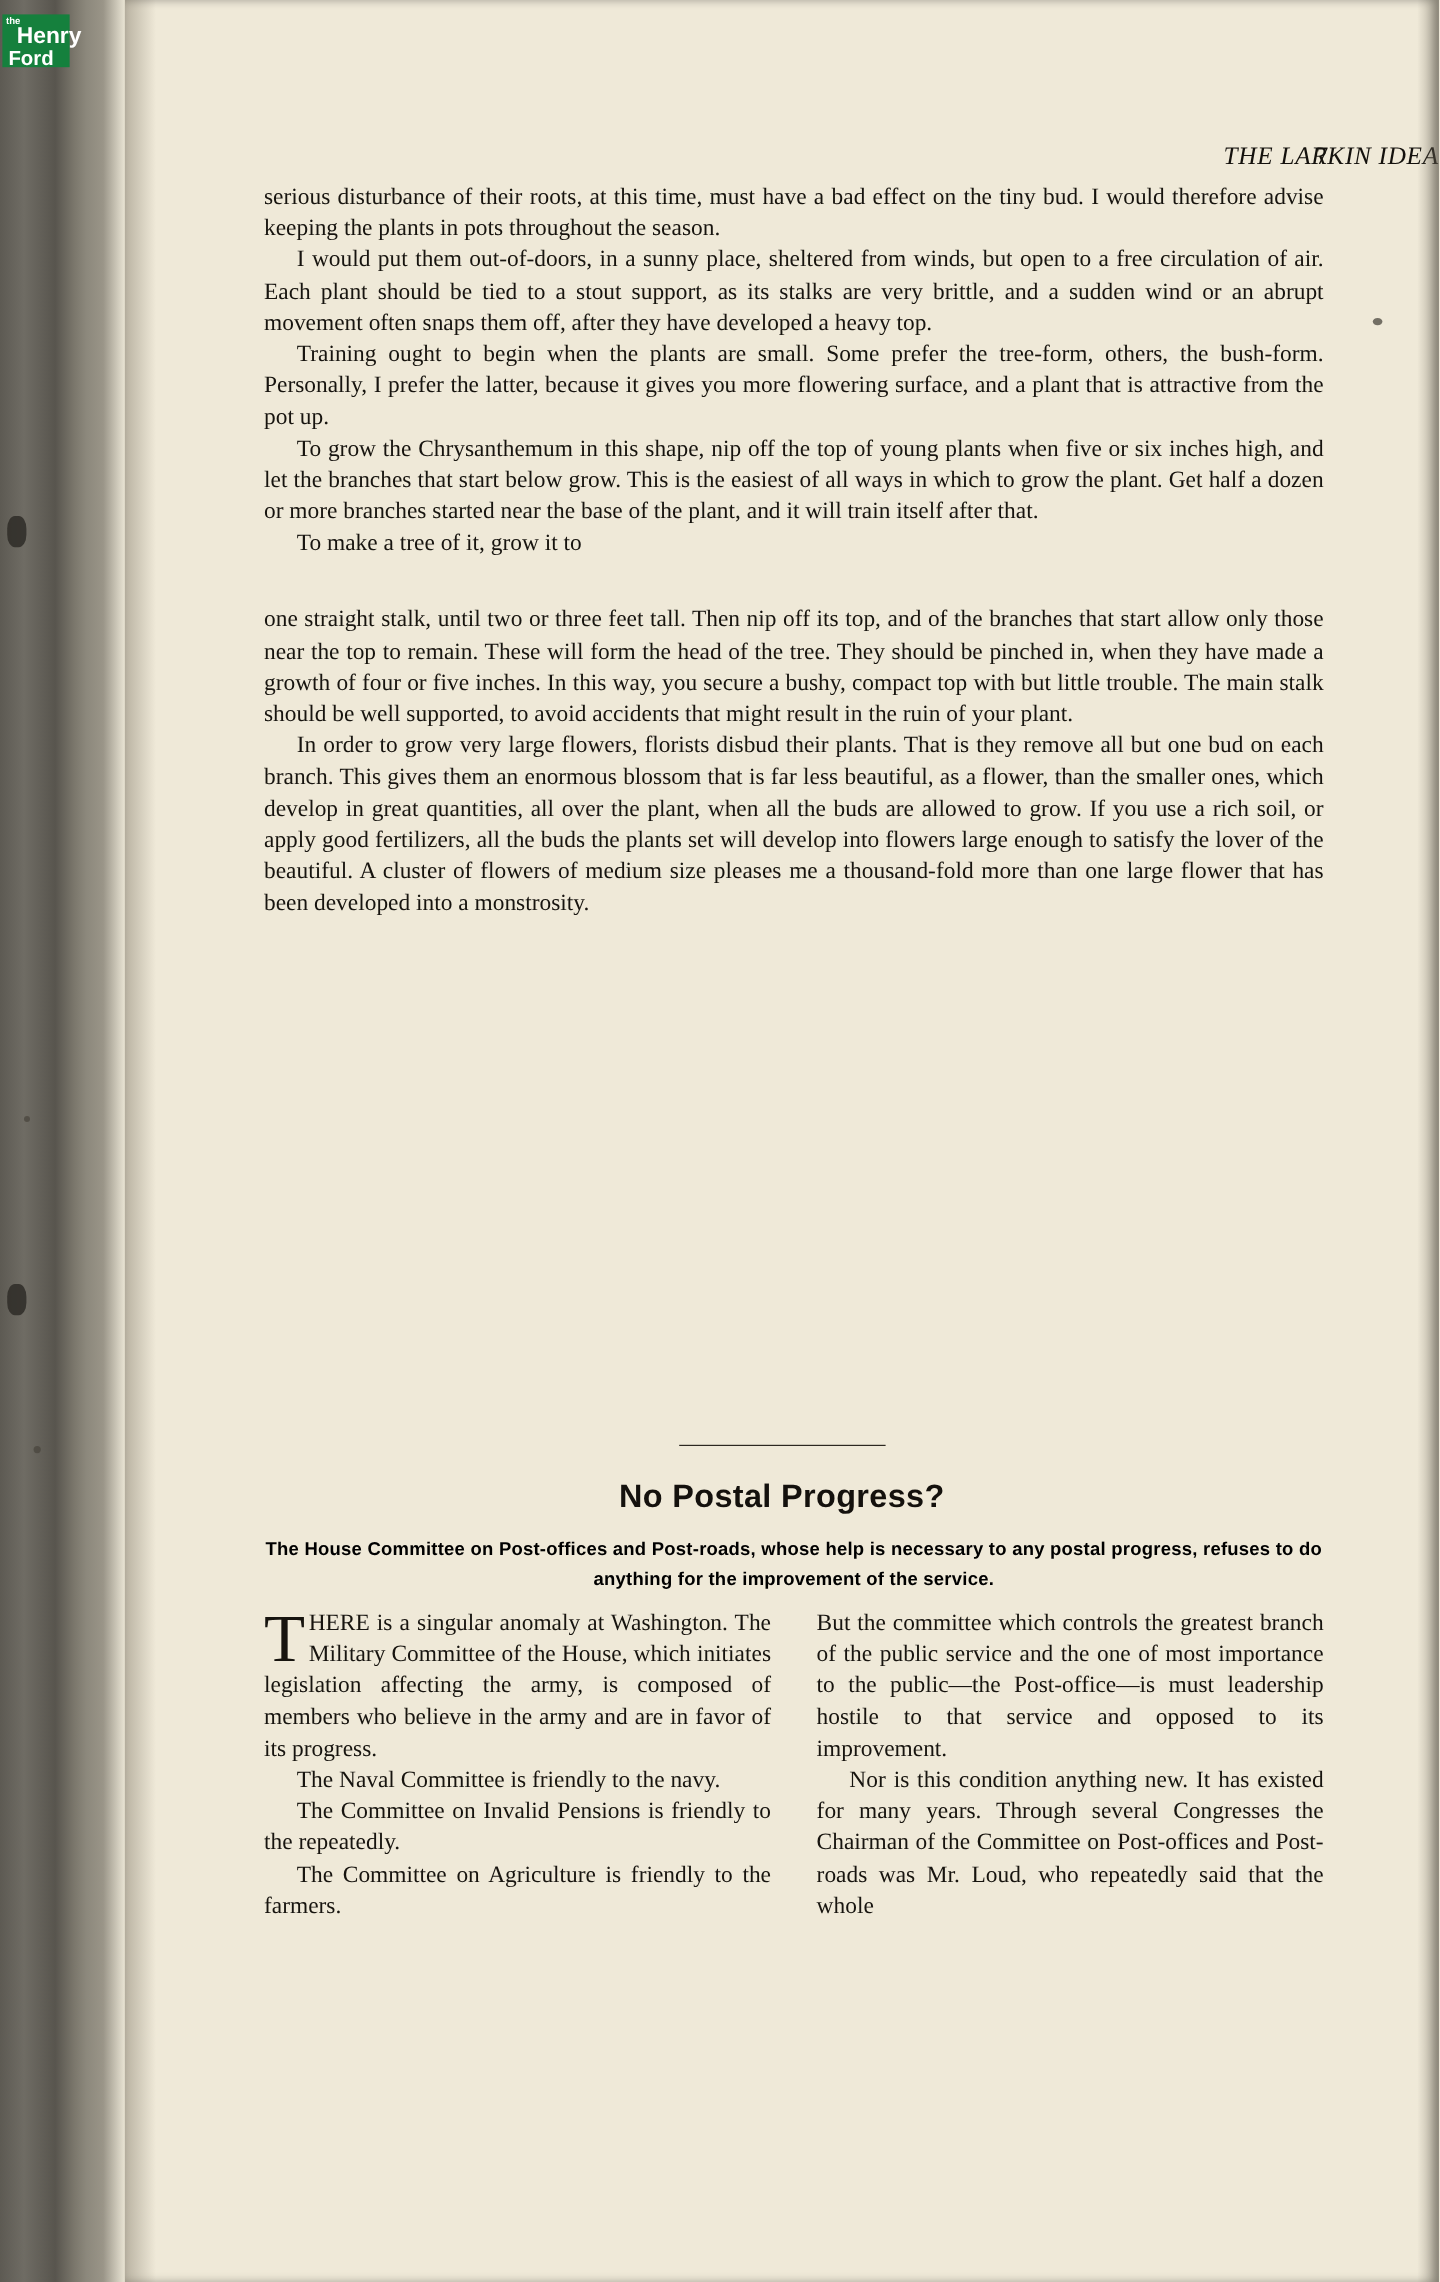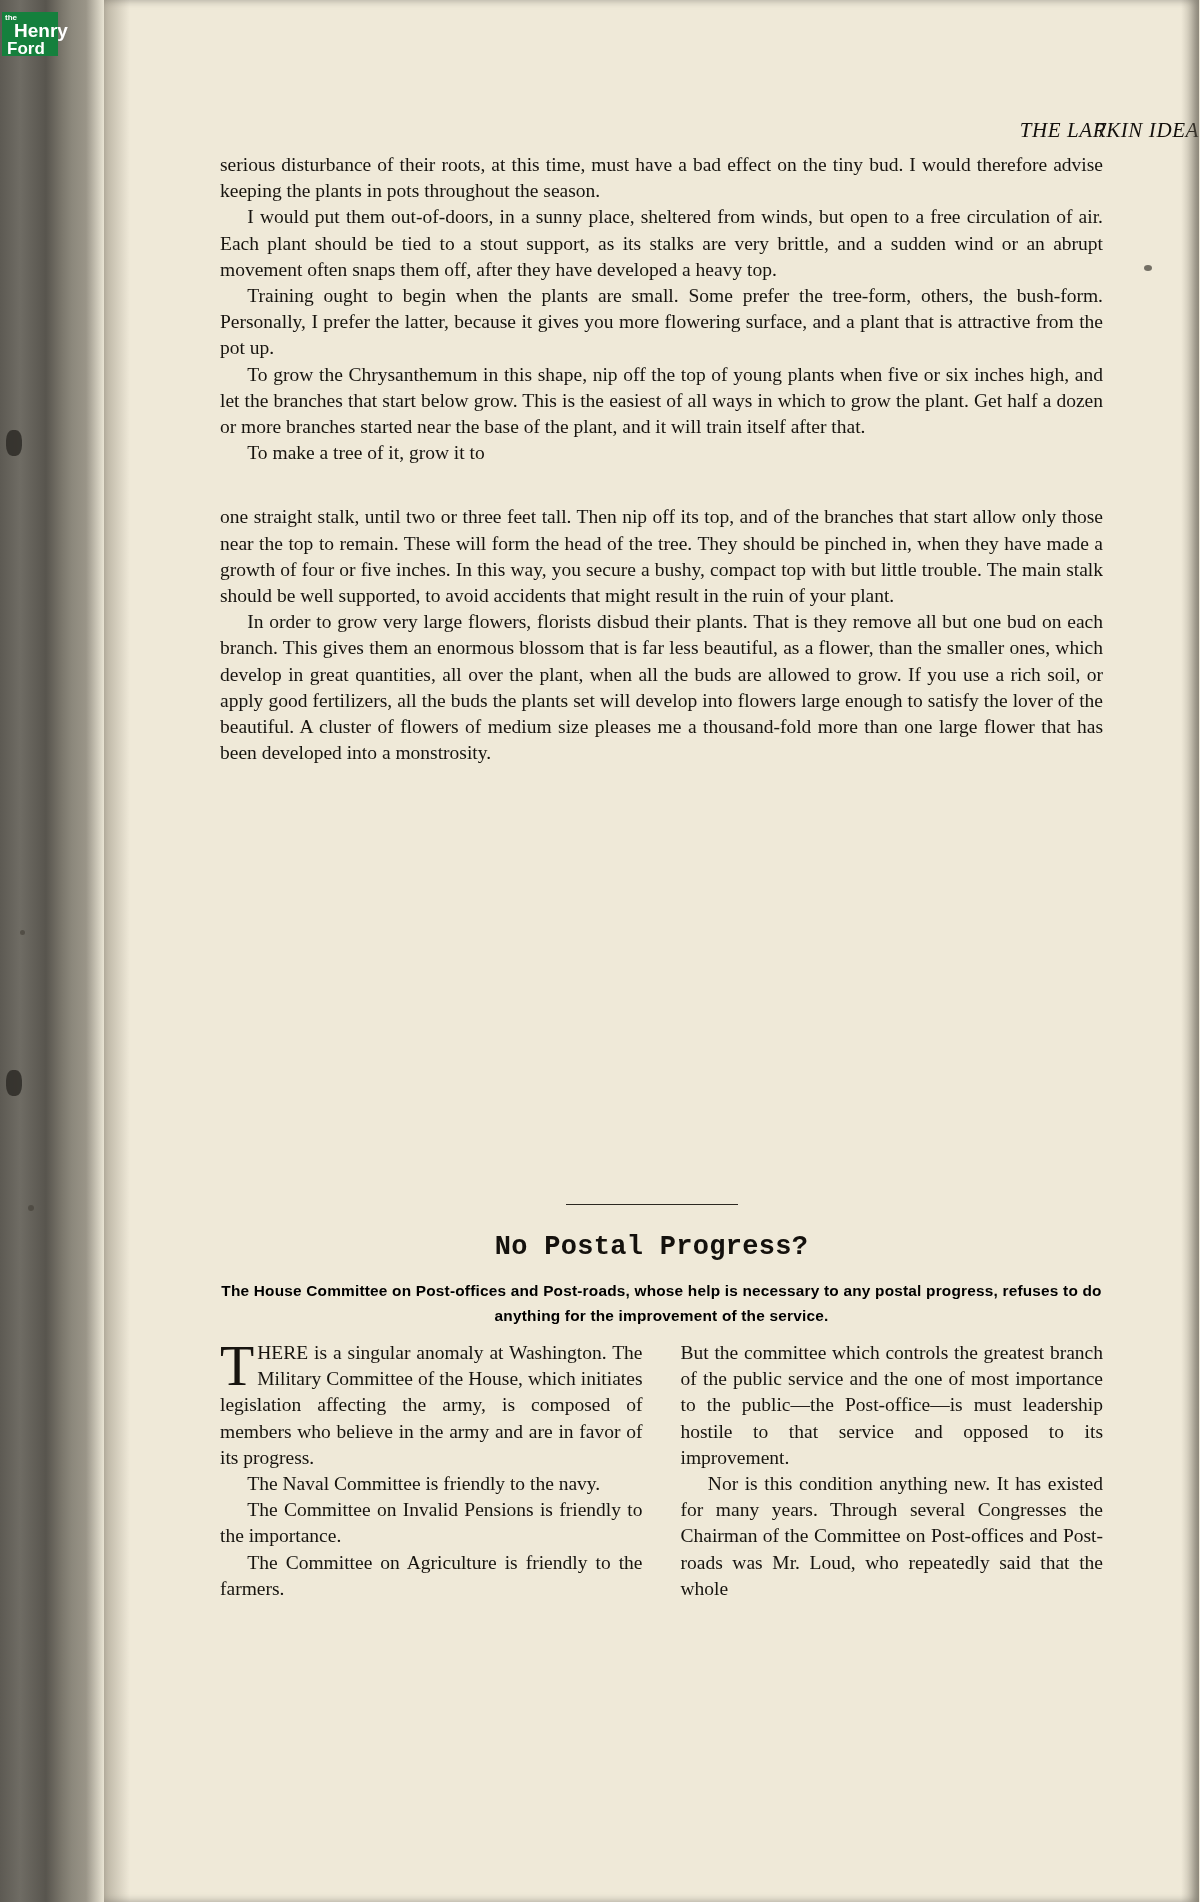--- a/index.html
+++ b/index.html
@@ -170,21 +170,21 @@
 
   
   #article2 {
     position: absolute;
     left: 0; right: 0;
     top: 1232px;
   }
   #article2 h2 {
     margin: 0;
     text-align: center;
-    font-family: Liberation Mono, monospace;
+    font-family: Liberation Sans, sans-serif;
     font-size: 27px;
     font-weight: bold;
     letter-spacing: 0.3px;
     color: #14110d;
   }
   #article2 .deck {
     margin: 16px 92px 0 112px;
     text-align: center;
     font-family: "Liberation Sans", sans-serif;
     font-size: 15.4px;
@@ -263,21 +263,21 @@
 
     <div id="article2">
       <h2>No Postal Progress?</h2>
       <div class="deck">The House Committee on Post-offices and Post-roads, whose help is necessary to any postal progress, refuses to do anything for the improvement of the service.</div>
     </div>
 
     <div class="cols" id="body-bottom">
       <div class="col">
         <p class="dropcap-para"><span class="dropcap">T</span><span>HERE is a singular anomaly at Washington. The Military Committee of the House, which initiates legislation affecting the army, is composed of members who believe in the army and are in favor of its progress.</span></p>
         <p>The Naval Committee is friendly to the navy.</p>
-        <p>The Committee on Invalid Pensions is friendly to the importance.</p>
+        <p>The Committee on Invalid Pensions is friendly to the repeatedly.</p>
         <p>The Committee on Agriculture is friendly to the farmers.</p>
       </div>
       <div class="col">
         <p class="noindent">But the committee which controls the greatest branch of the public service and the one of most importance to the public—the Post-office—is must leadership hostile to that service and opposed to its improvement.</p>
         <p>Nor is this condition anything new. It has existed for many years. Through several Congresses the Chairman of the Committee on Post-offices and Post-roads was Mr. Loud, who repeatedly said that the whole</p>
       </div>
     </div>
 
   </div>
 </div>

